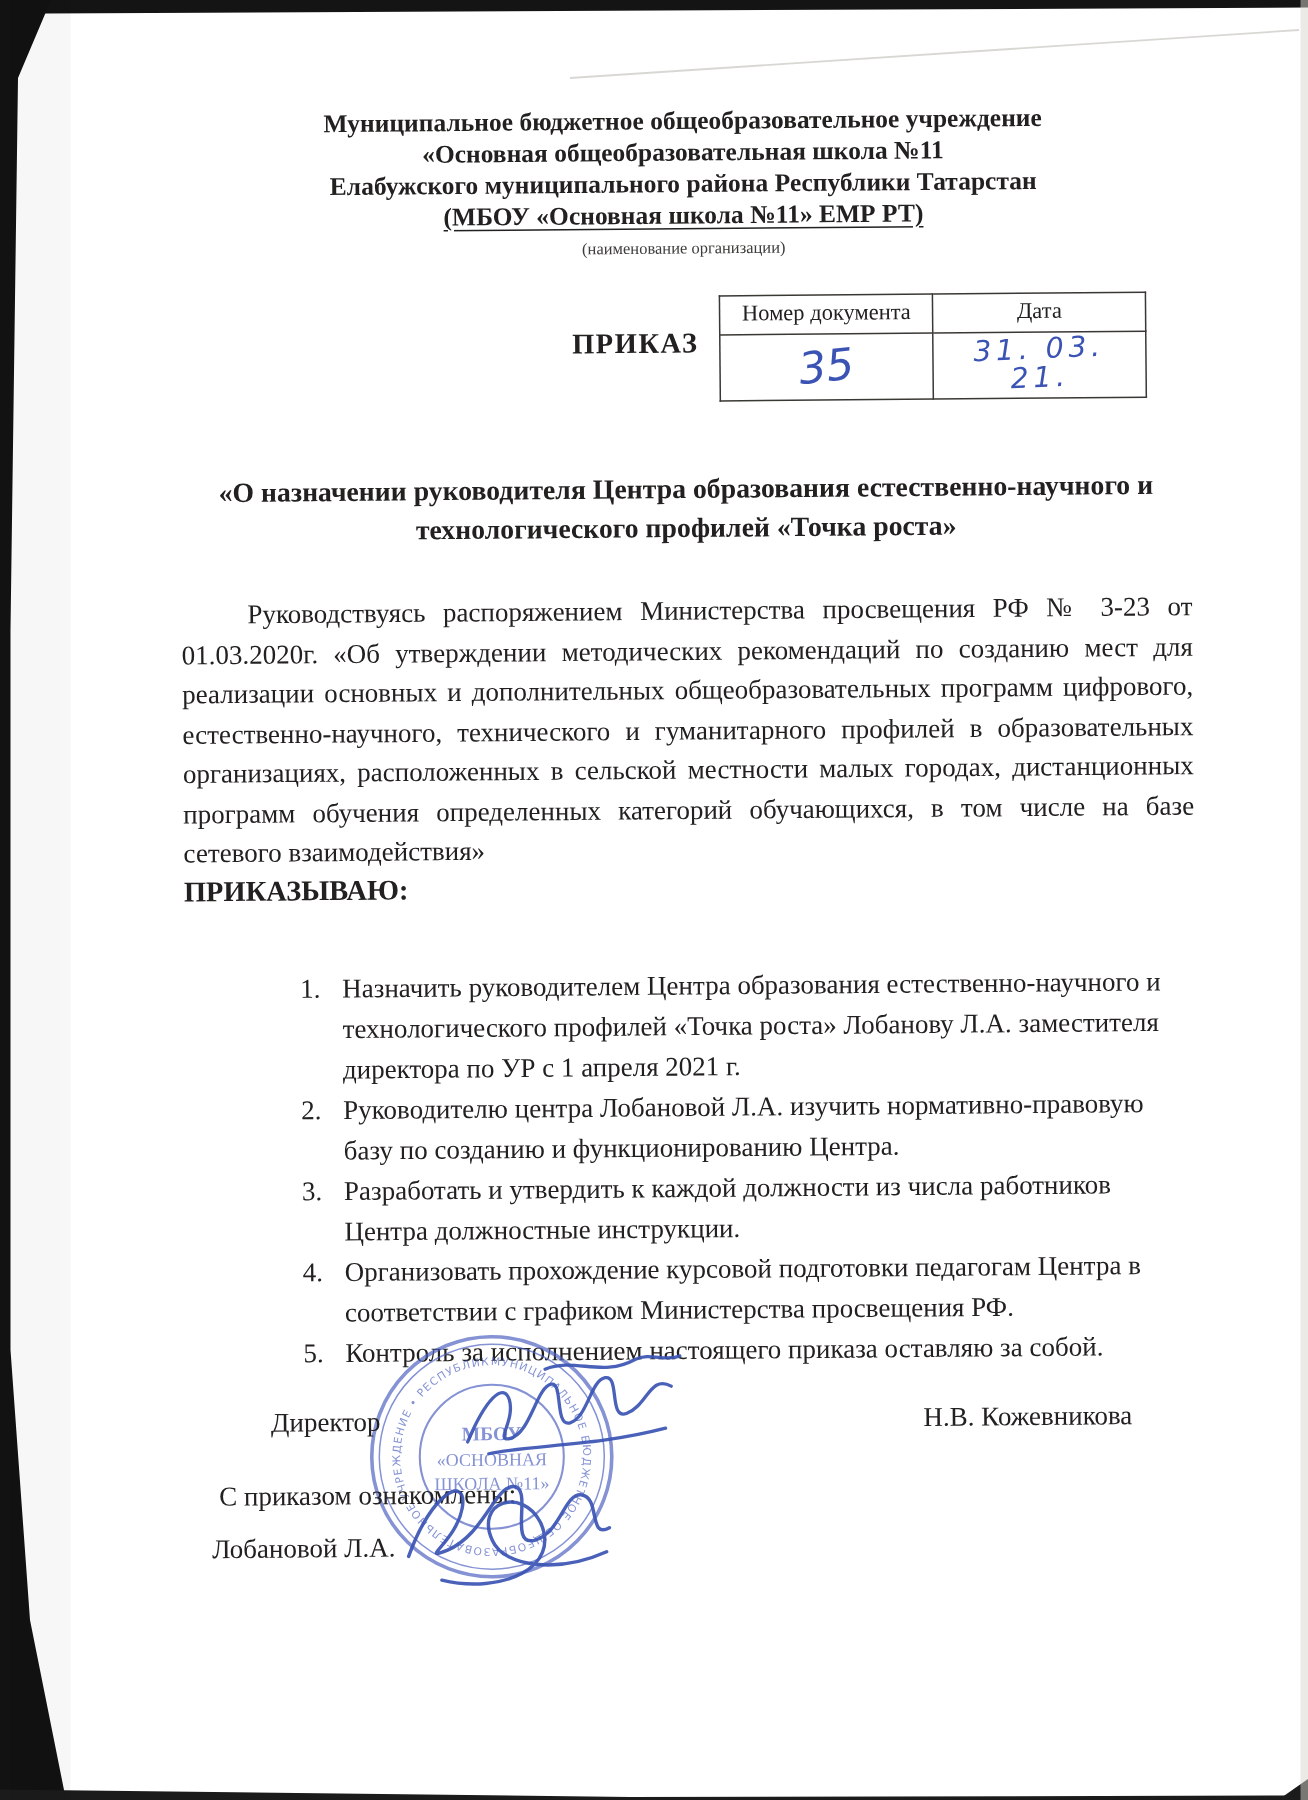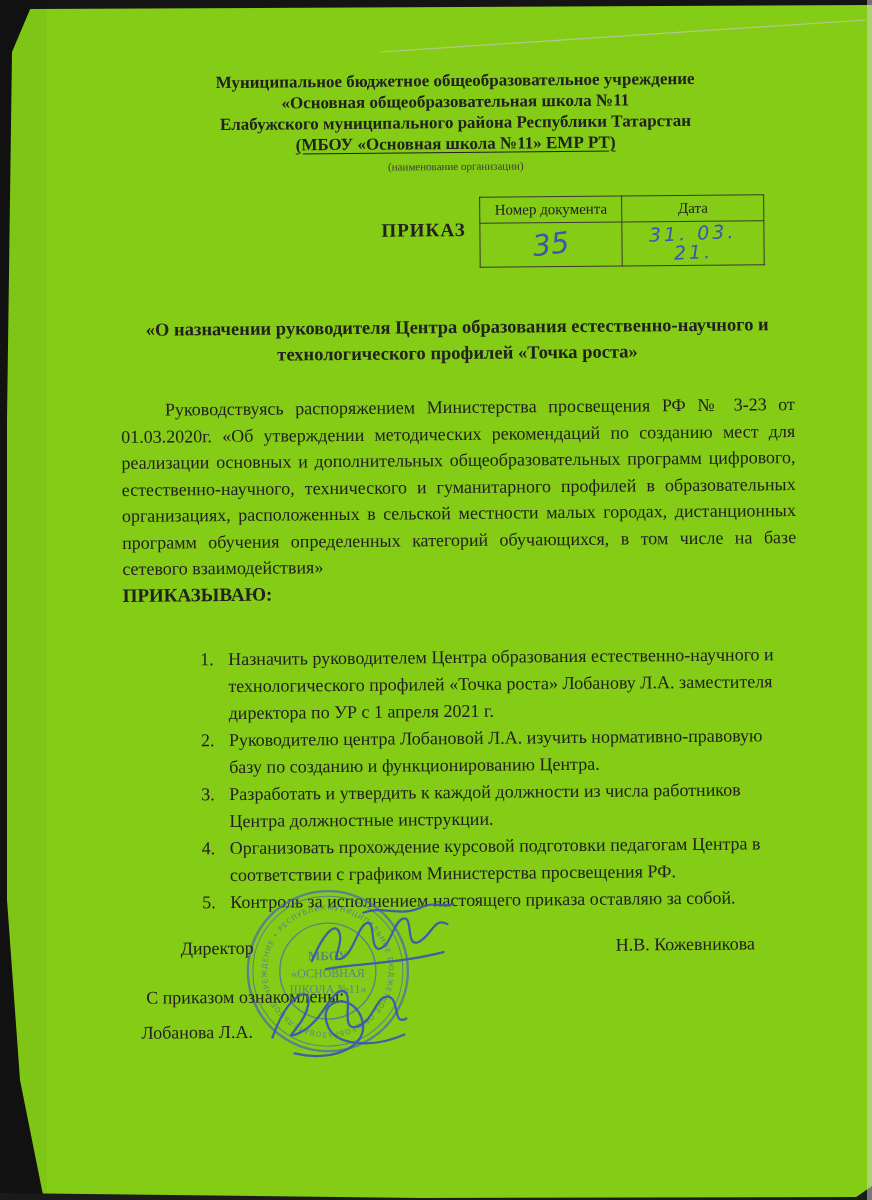--- a/index.html
+++ b/index.html
@@ -1,20 +1,20 @@
 <!DOCTYPE html>
 <html><head>
 <meta charset="utf-8">
 <style>
   html,body{margin:0;padding:0;background:#777;}
   .page{
     position:relative;
     width:872px;height:1200px;
     margin:0 auto;
-    background:#84cc16;
+    background:#ffffff;
     overflow:hidden;
     font-family:"Liberation Serif","DejaVu Serif",serif;
     color:#22211f;
   }
   .scan-edges{position:absolute;inset:0;z-index:40;pointer-events:none;}
   .content{
     position:absolute;left:118px;top:70px;width:674px;
     transform:rotate(-0.5deg);
     transform-origin:50% 0;
     z-index:1;
@@ -143,21 +143,21 @@
       <svg class="sig-svg sig-lobanova" width="155" height="88" viewBox="0 0 155 88">
         <g fill="none" stroke="#3b54b4" stroke-width="2.3" stroke-linecap="round">
           <path d="M8,62 C24,18 48,8 44,30 C40,52 14,66 34,58 C58,48 66,16 78,16 C92,16 74,56 92,52 C110,47 112,20 124,22 C136,24 128,52 142,44"></path>
           <path d="M30,78 C70,88 110,70 96,40 C84,16 52,26 64,52 C72,70 108,74 140,60"></path>
         </g>
       </svg>
 
       <div class="sig-text director-label">Директор</div>
       <div class="sig-text director-name">Н.В. Кожевникова</div>
       <div class="sig-text ack-label">С приказом ознакомлены:</div>
-      <div class="sig-text ack-name">Лобанова Л.А.</div>
+      <div class="sig-text ack-name">Лобановой Л.А.</div>
     </div>
 
   </div>
 
   <svg class="scan-edges" width="872" height="1200" viewBox="0 0 872 1200">
     <polygon points="0,0 872,0 872,5 30,9" fill="#141414"></polygon>
     <polygon points="0,0 34,0 12,52 7,420 7,900 20,1080 44,1200 0,1200" fill="#121212"></polygon>
     <polygon points="0,1193 420,1198 872,1197 872,1200 0,1200" fill="#1b1b1b"></polygon>
     <polygon points="852,1200 872,1186 872,1200" fill="#1b1b1b"></polygon>
     <rect x="867" y="0" width="5" height="1200" fill="#d8d6d0" opacity="0.5"></rect>

